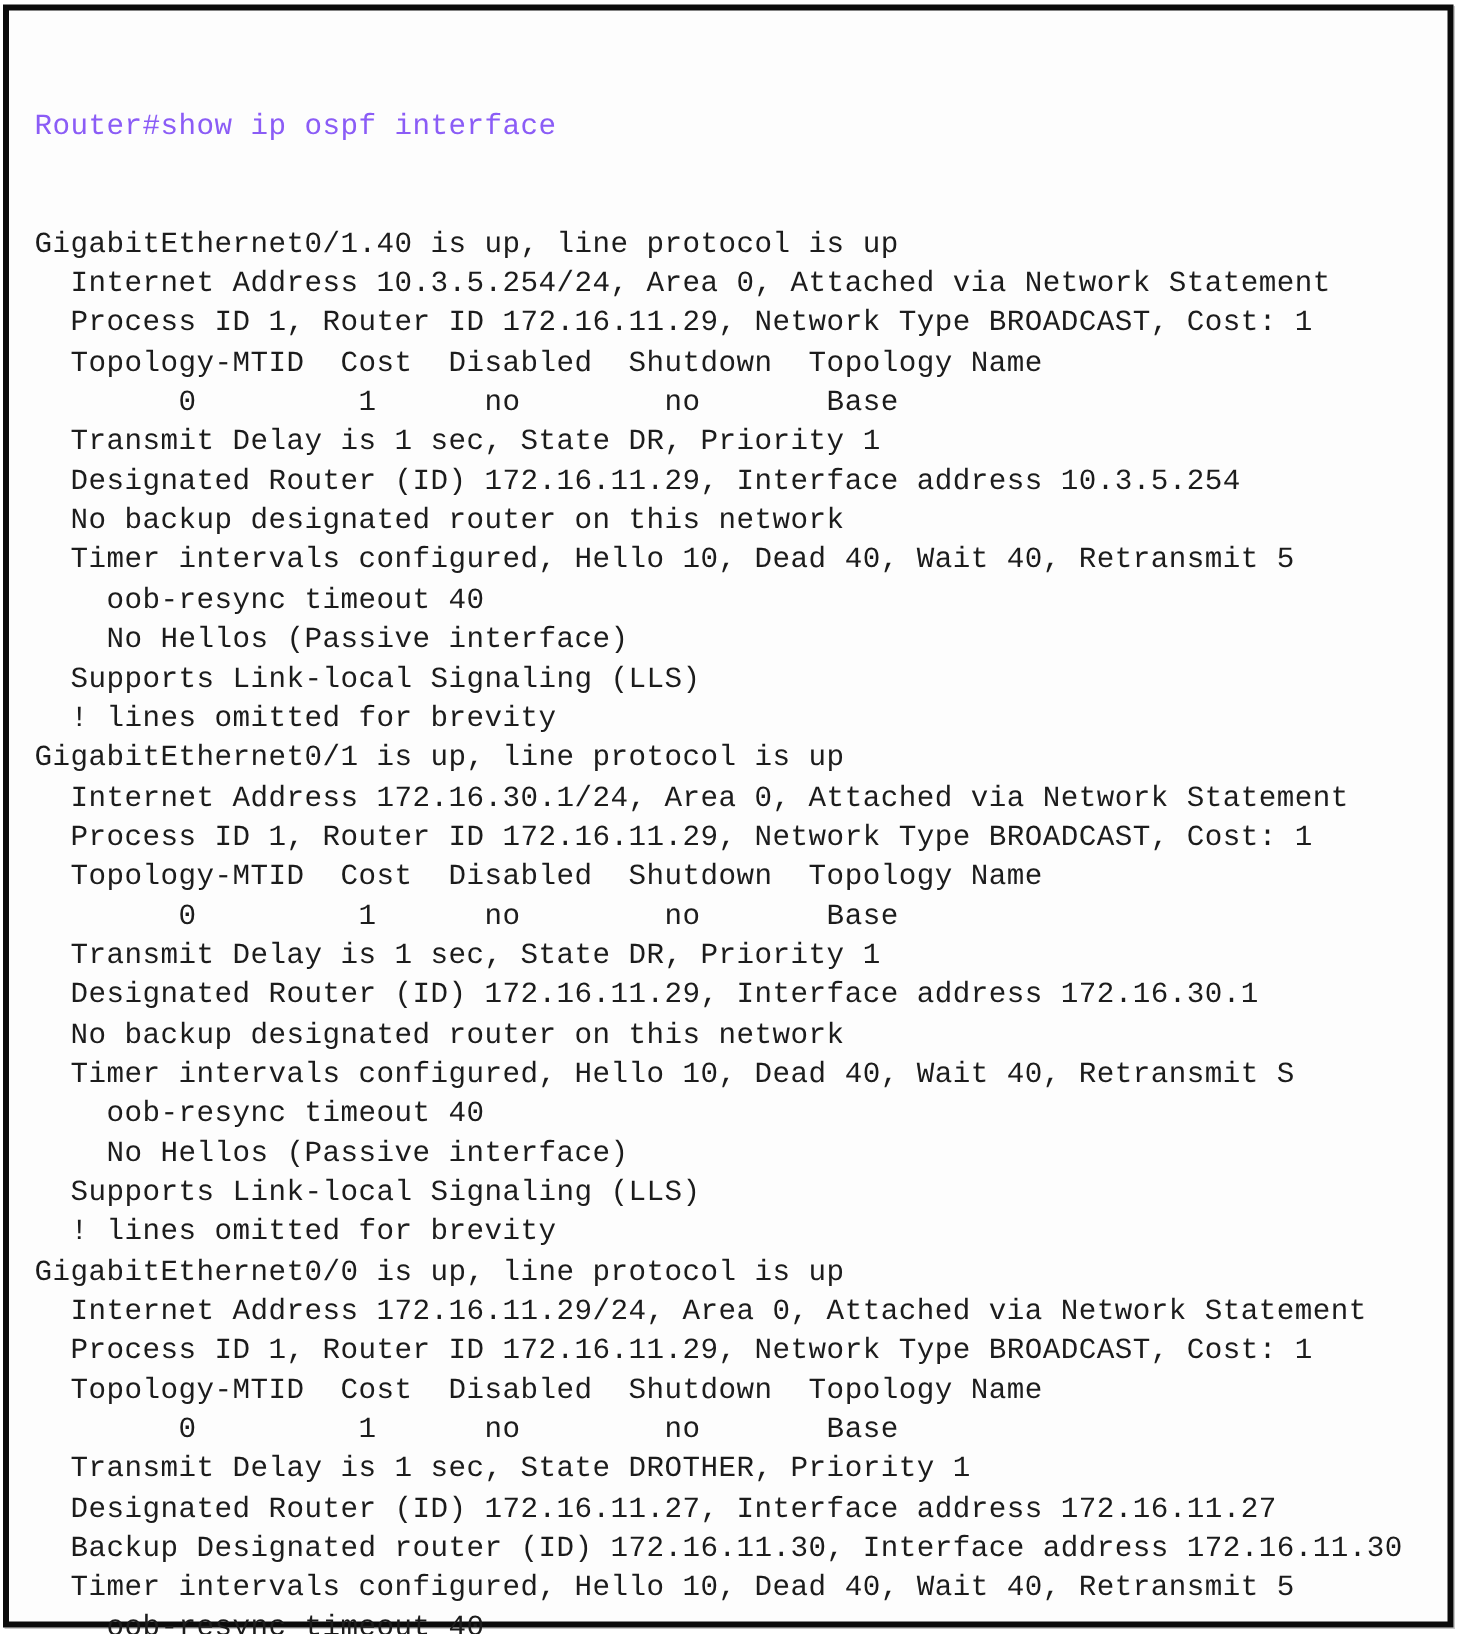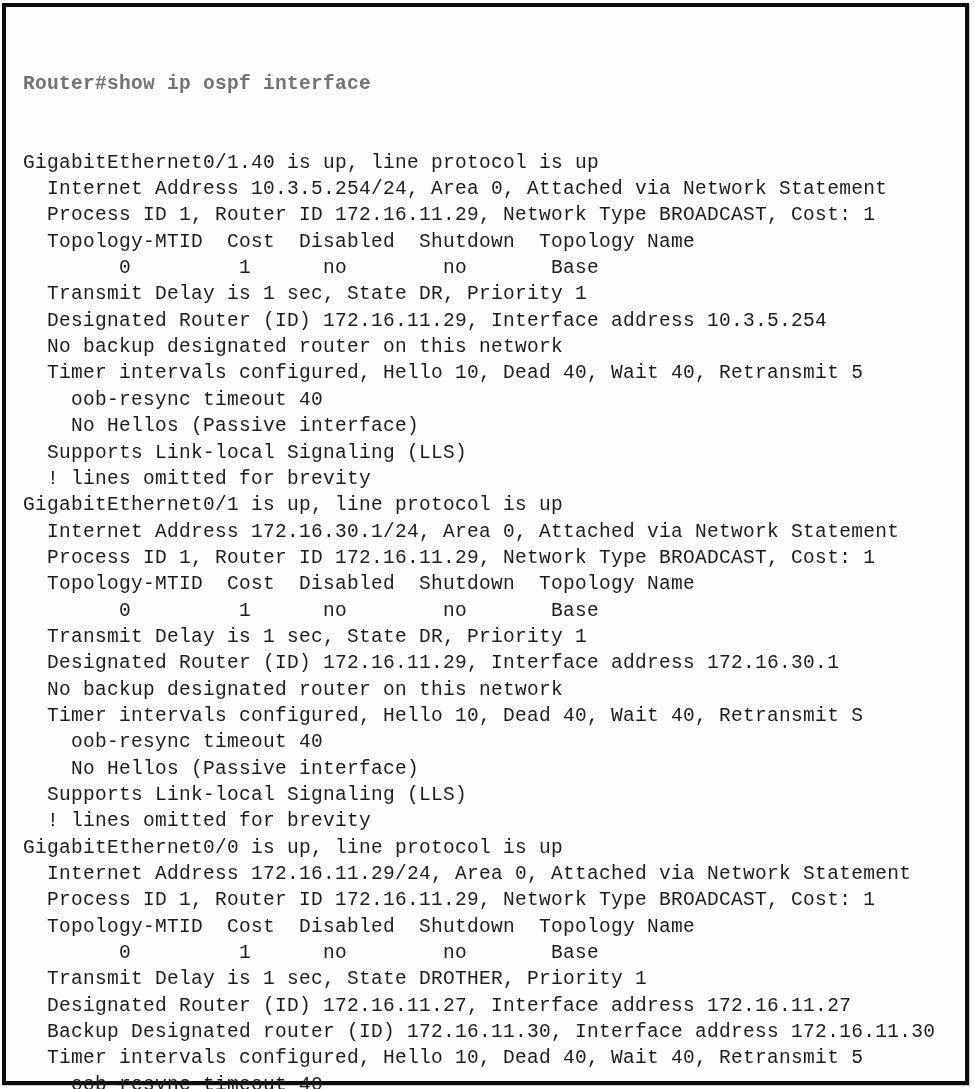--- a/index.html
+++ b/index.html
@@ -32,22 +32,22 @@
     line-height: 26.35px;
     color: var(--text-color);
     white-space: pre;
     letter-spacing: 0.3px;
   }
   .line {
     white-space: pre;
     height: 26.35px;
   }
   .command-line {
-    font-weight: bold;
-    color: #737373;
+    font-weight: normal;
+    color: #8b5cf6;
   }
 </style>
 </head>
 <body>
 
 <div class="console-window">
   <div class="terminal-output">
     <div class="line command-line">Router#show ip ospf interface</div>
     <div><div class="line">GigabitEthernet0/1.40 is up, line protocol is up</div><div class="line">  Internet Address 10.3.5.254/24, Area 0, Attached via Network Statement</div><div class="line">  Process ID 1, Router ID 172.16.11.29, Network Type BROADCAST, Cost: 1</div><div class="line">  Topology-MTID  Cost  Disabled  Shutdown  Topology Name</div><div class="line">        0         1      no        no       Base</div><div class="line">  Transmit Delay is 1 sec, State DR, Priority 1</div><div class="line">  Designated Router (ID) 172.16.11.29, Interface address 10.3.5.254</div><div class="line">  No backup designated router on this network</div><div class="line">  Timer intervals configured, Hello 10, Dead 40, Wait 40, Retransmit 5</div><div class="line">    oob-resync timeout 40</div><div class="line">    No Hellos (Passive interface)</div><div class="line">  Supports Link-local Signaling (LLS)</div><div class="line">  ! lines omitted for brevity</div><div class="line">GigabitEthernet0/1 is up, line protocol is up</div><div class="line">  Internet Address 172.16.30.1/24, Area 0, Attached via Network Statement</div><div class="line">  Process ID 1, Router ID 172.16.11.29, Network Type BROADCAST, Cost: 1</div><div class="line">  Topology-MTID  Cost  Disabled  Shutdown  Topology Name</div><div class="line">        0         1      no        no       Base</div><div class="line">  Transmit Delay is 1 sec, State DR, Priority 1</div><div class="line">  Designated Router (ID) 172.16.11.29, Interface address 172.16.30.1</div><div class="line">  No backup designated router on this network</div><div class="line">  Timer intervals configured, Hello 10, Dead 40, Wait 40, Retransmit S</div><div class="line">    oob-resync timeout 40</div><div class="line">    No Hellos (Passive interface)</div><div class="line">  Supports Link-local Signaling (LLS)</div><div class="line">  ! lines omitted for brevity</div><div class="line">GigabitEthernet0/0 is up, line protocol is up</div><div class="line">  Internet Address 172.16.11.29/24, Area 0, Attached via Network Statement</div><div class="line">  Process ID 1, Router ID 172.16.11.29, Network Type BROADCAST, Cost: 1</div><div class="line">  Topology-MTID  Cost  Disabled  Shutdown  Topology Name</div><div class="line">        0         1      no        no       Base</div><div class="line">  Transmit Delay is 1 sec, State DROTHER, Priority 1</div><div class="line">  Designated Router (ID) 172.16.11.27, Interface address 172.16.11.27</div><div class="line">  Backup Designated router (ID) 172.16.11.30, Interface address 172.16.11.30</div><div class="line">  Timer intervals configured, Hello 10, Dead 40, Wait 40, Retransmit 5</div><div class="line">    oob-resync timeout 40</div></div>
   </div>

